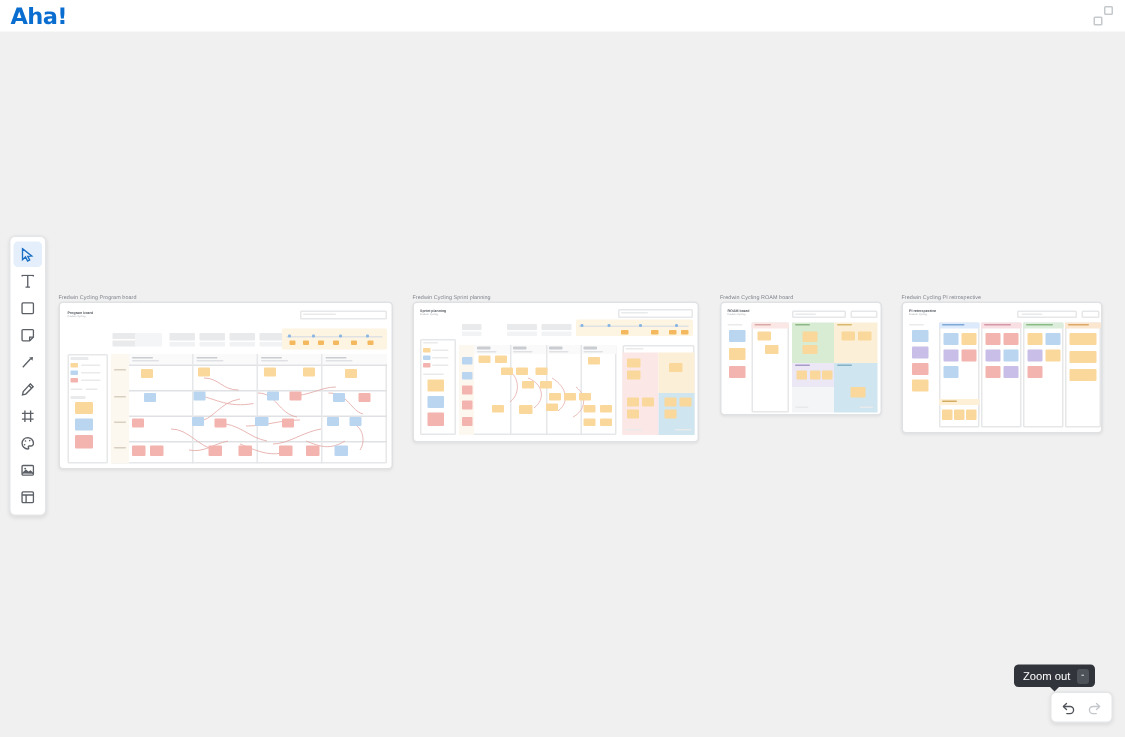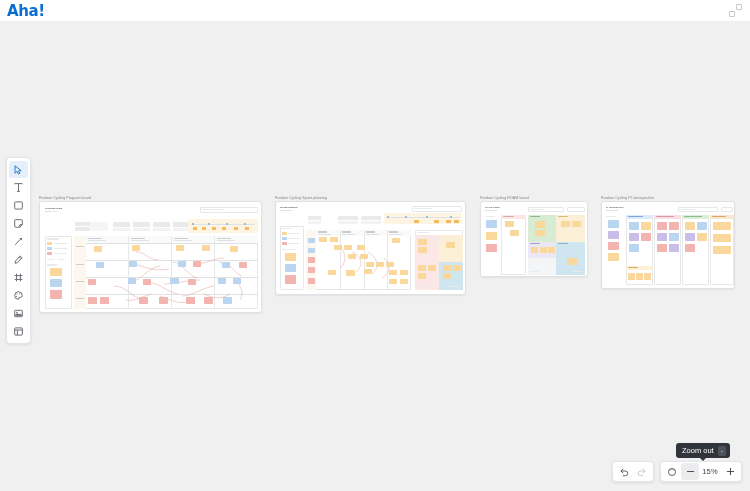--- a/index.html
+++ b/index.html
@@ -613,34 +613,15 @@
         </svg>
       </div>
       <div class="bbtn disabled">
         <svg width="10" height="10" viewBox="0 0 11 11" fill="none" stroke="#c3c6ca" stroke-width="1" stroke-linecap="round" stroke-linejoin="round">
           <path d="M8.6 4.4 H4 a2.6 2.6 0 0 0 0 5.2 H6.4"></path>
           <path d="M6.6 2.2 L8.9 4.4 L6.6 6.6"></path>
         </svg>
       </div>
     </div>
 
-    <div class="btn-group">
-      <div class="bbtn">
-        <svg width="10" height="10" viewBox="0 0 11 11" fill="none" stroke="#50545a" stroke-width="0.95">
-          <circle cx="5.5" cy="5.5" r="3.9"></circle>
-          <path d="M1.9 3.1 L9.1 3.1" stroke-opacity=".55"></path>
-        </svg>
-      </div>
-      <div class="bbtn pressed">
-        <svg width="11" height="11" viewBox="0 0 11 11" stroke="#50545a" stroke-width="1.1" stroke-linecap="round">
-          <path d="M2.4 5.5 L8.6 5.5"></path>
-        </svg>
-      </div>
-      <div class="zoomlabel">15%</div>
-      <div class="bbtn">
-        <svg width="11" height="11" viewBox="0 0 11 11" stroke="#50545a" stroke-width="1.1" stroke-linecap="round">
-          <path d="M2.4 5.5 L8.6 5.5 M5.5 2.4 L5.5 8.6"></path>
-        </svg>
-      </div>
-    </div>
   </div>
 
 </div>
 
 </body></html>

